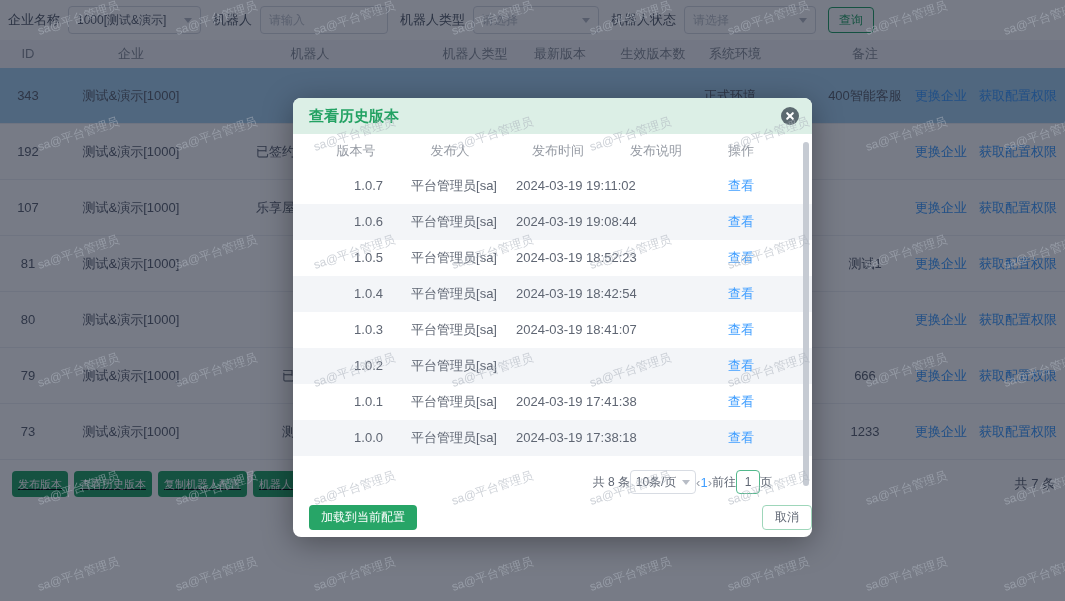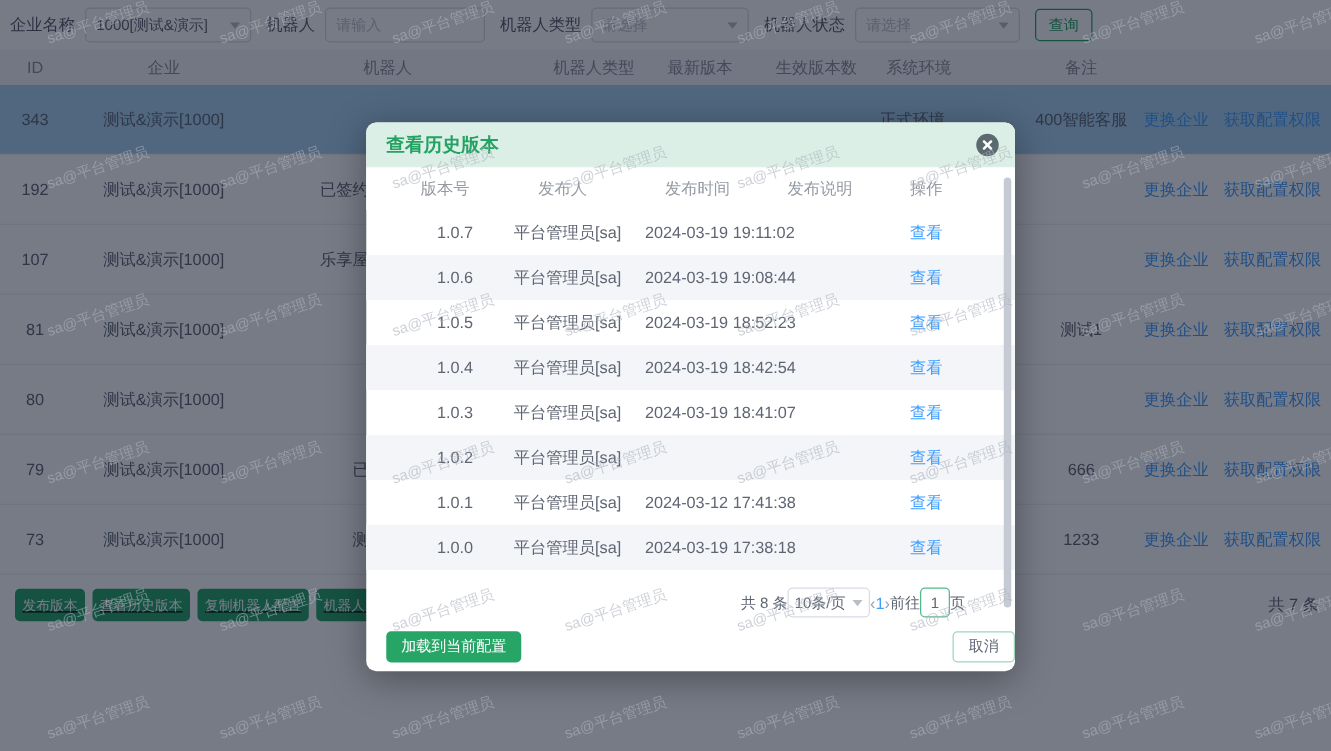--- a/index.html
+++ b/index.html
@@ -57,21 +57,21 @@
            background:#fff;border-radius:1px;}
   .m-close::before{transform:rotate(45deg);} .m-close::after{transform:rotate(-45deg);}
   .m-thead{position:absolute;top:36px;left:0;right:0;height:34px;background:#fff;}
   .mh{position:absolute;height:34px;line-height:34px;font-size:13px;color:#959aa3;text-align:center;white-space:nowrap;}
   .mh0{left:20px;width:86px}.mh1{left:110px;width:94px}.mh2{left:210px;width:110px}
   .mh3{left:320px;width:86px}.mh4{left:405px;width:86px}
   .m-rows{position:absolute;top:70px;left:0;right:0;}
   .mrow{position:relative;height:36px;font-size:13px;color:#5f6673;}
   .mrow:nth-child(even){background:#f3f5f8;}
   .mc{position:absolute;top:0;height:36px;line-height:36px;white-space:nowrap;}
-  .mc-version{left:28px;width:86px;text-align:center;}
+  .mc-version{left:4px;width:86px;text-align:right;}
   .mc-publisher{left:110px;width:94px;text-align:right;}
   .mc-time{left:223px;width:150px;text-align:left;}
   .mc-note{left:330px;width:66px;text-align:center;}
   .mc-op{left:405px;width:86px;text-align:center;}
   .m-scrollbar{position:absolute;right:3px;top:44px;width:6px;height:344px;border-radius:3px;background:#c6cbd3;}
   .m-pagination{position:absolute;top:372px;right:40px;height:24px;display:flex;align-items:center;gap:0;
                 font-size:12px;color:#5f6673;}
   .ps-select{width:66px;height:24px;border:1px solid #d8dce3;border-radius:4px;box-sizing:border-box;
              display:flex;align-items:center;justify-content:center;cursor:pointer;}
   .pg-arrow{color:#9aa0aa;font-size:13px;cursor:pointer;}
@@ -280,21 +280,21 @@
     <span class="mc mc-version">1.0.2</span>
     <span class="mc mc-publisher">平台管理员[sa]</span>
     <span class="mc mc-note"></span>
     <span class="mc mc-op">
       <a class="link">查看</a>
     </span>
   </div>
         <div class="mrow">
     <span class="mc mc-version">1.0.1</span>
     <span class="mc mc-publisher">平台管理员[sa]</span>
-    <span class="mc mc-time">2024-03-12 17:41:38</span>
+    <span class="mc mc-time">2024-03-19 17:41:38</span>
     <span class="mc mc-note"></span>
     <span class="mc mc-op">
       <a class="link">查看</a>
     </span>
   </div>
         <div class="mrow">
     <span class="mc mc-version">1.0.0</span>
     <span class="mc mc-publisher">平台管理员[sa]</span>
     <span class="mc mc-time">2024-03-19 17:38:18</span>
     <span class="mc mc-note"></span>

